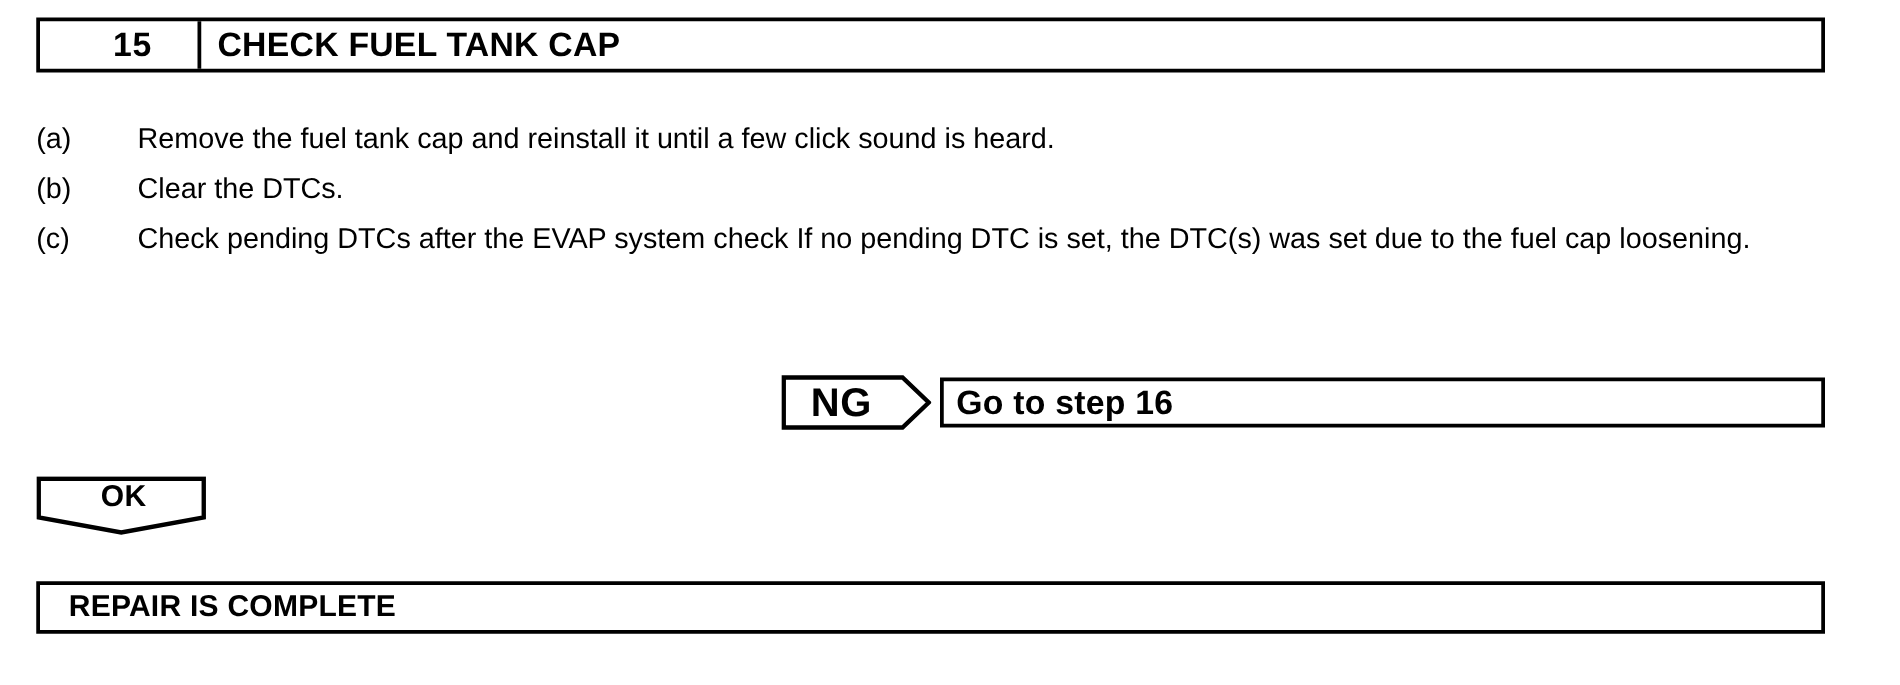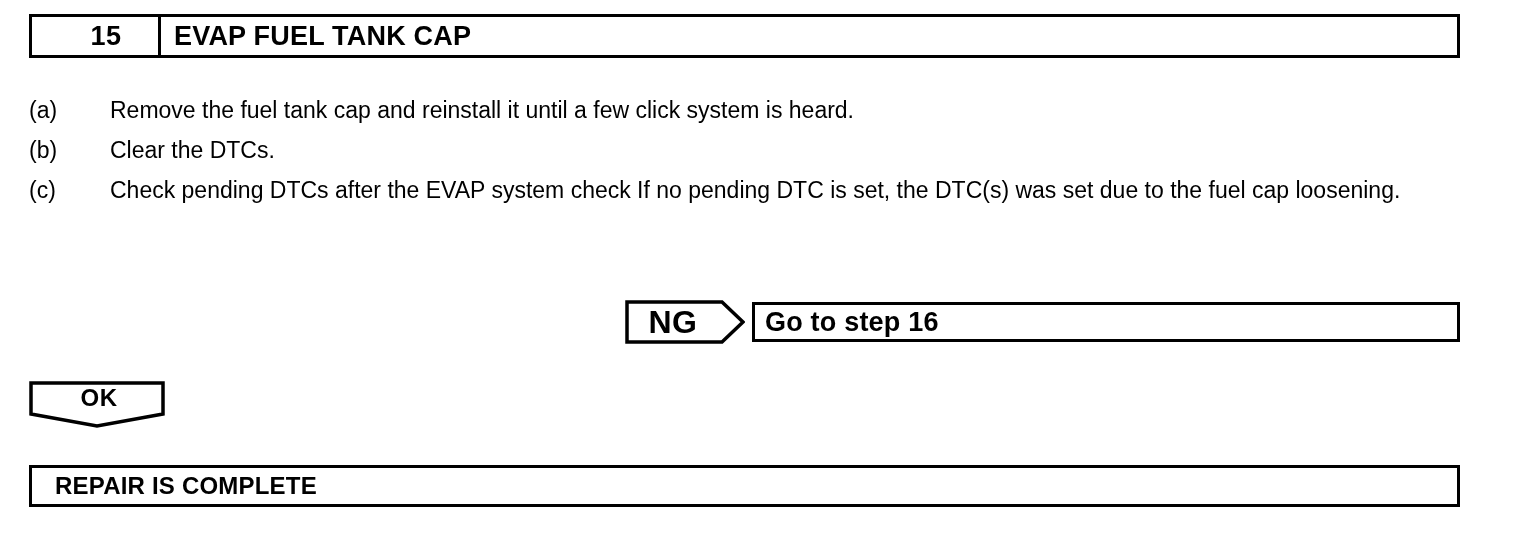--- a/index.html
+++ b/index.html
@@ -180,29 +180,29 @@
   }
 </style>
 </head>
 <body>
 
 <div class="step-header">
   <div class="step-number-cell">
     <span class="step-number-text">15</span>
   </div>
   <div class="step-title-cell">
-    <span class="step-title-text">EVAP FUEL TANK CAP</span>
+    <span class="step-title-text">CHECK FUEL TANK CAP</span>
   </div>
 </div>
 
 <div class="procedure">
 
   <div class="proc-row">
     <span class="proc-label">(a)</span>
-    <span class="proc-text">Remove the fuel tank cap and reinstall it until a few click system is heard.</span>
+    <span class="proc-text">Remove the fuel tank cap and reinstall it until a few click sound is heard.</span>
   </div>
 
   <div class="proc-row">
     <span class="proc-label">(b)</span>
     <span class="proc-text">Clear the DTCs.</span>
   </div>
 
   <div class="proc-row">
     <span class="proc-label">(c)</span>
     <span class="proc-text">Check pending DTCs after the EVAP system check If no pending DTC is set, the DTC(s) was set due to the fuel cap loosening.</span>

